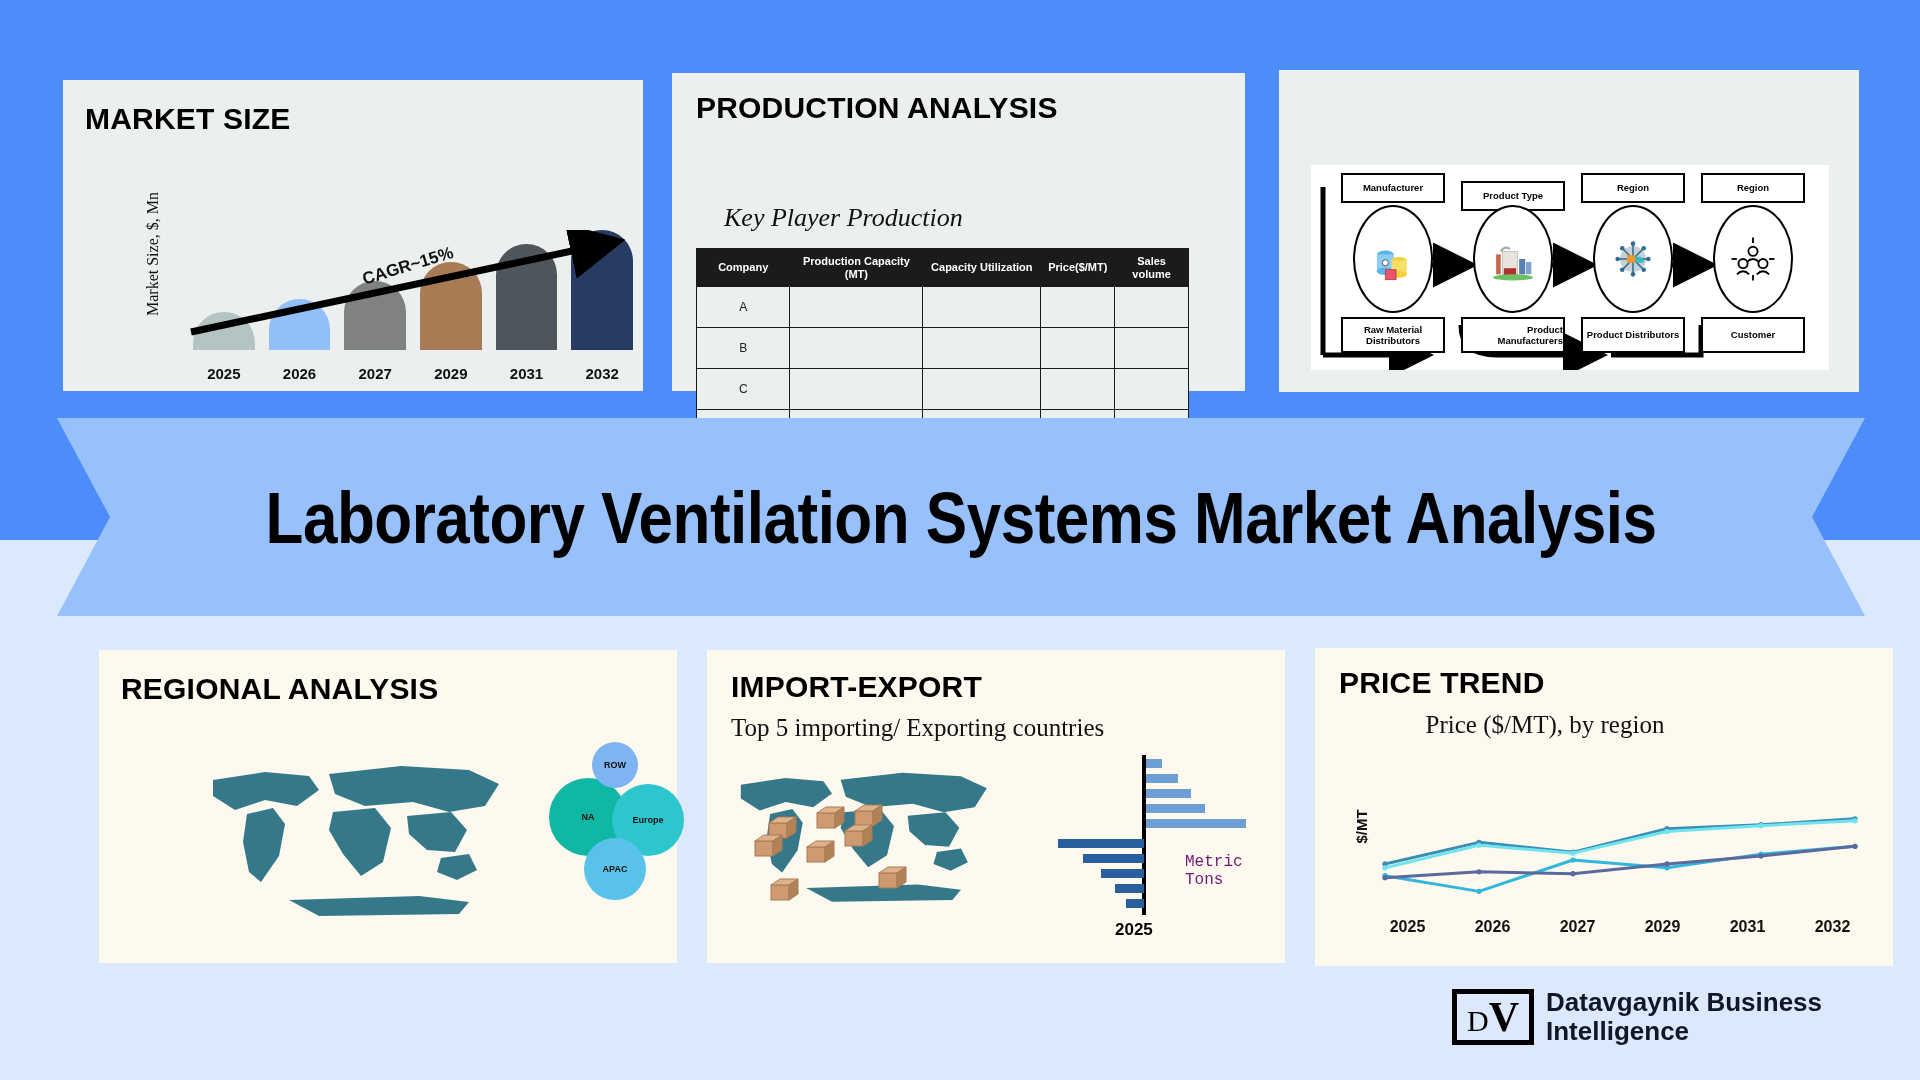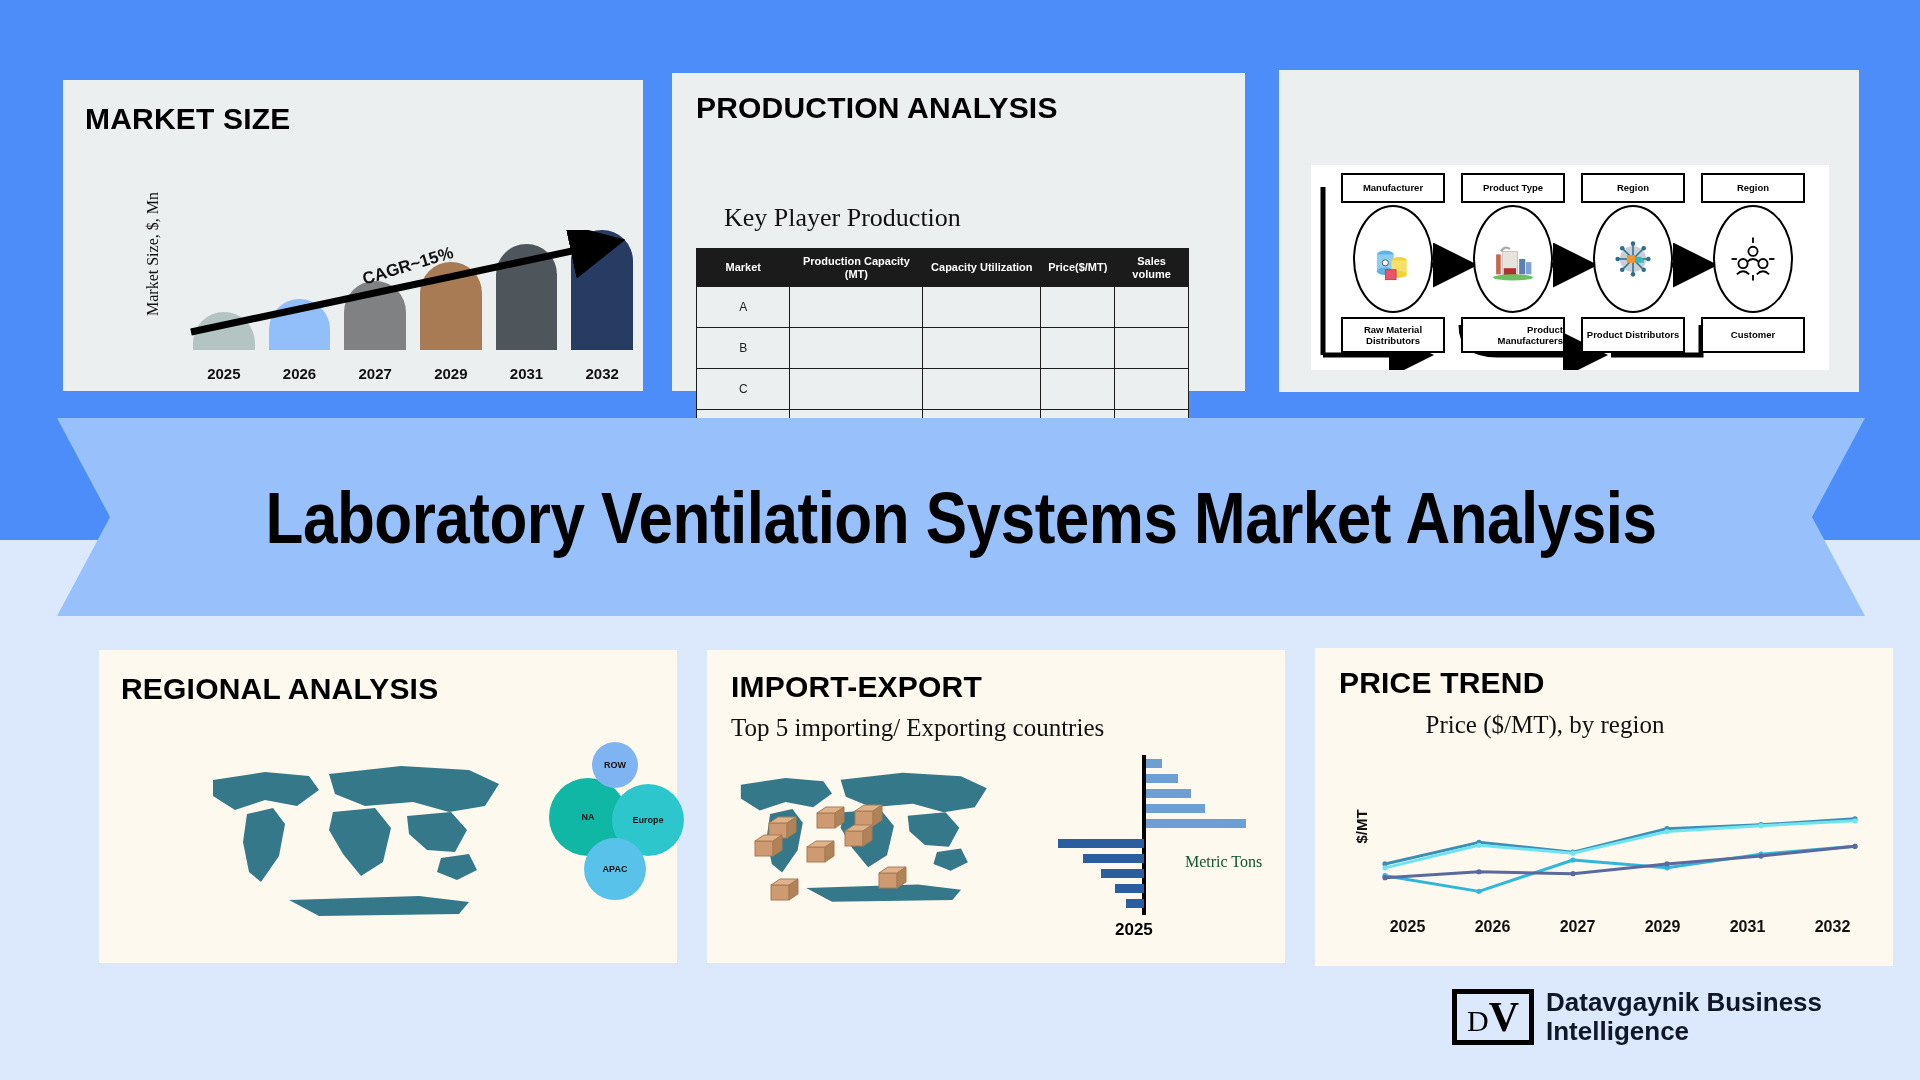--- a/index.html
+++ b/index.html
@@ -39,21 +39,21 @@
   .cagr-arrow{position:absolute;left:118px;top:150px;width:450px;height:110px;pointer-events:none;}
   .cagr-text{
     position:absolute;left:300px;top:190px;font-size:17px;font-weight:bold;
     color:#111;transform:rotate(-17deg);transform-origin:left center;
     font-family:"Liberation Sans",sans-serif;
   }
 
   
   #production{left:672px;top:73px;width:573px;height:318px;}
   #production .panel-title{position:absolute;left:24px;top:18px;font-size:30px;}
-  #production .panel-sub{position:absolute;left:52px;top:130px;font-size:26px;}
+  #production .panel-sub{position:absolute;left:52px;top:130px;font-size:26px;font-style:italic;}
   .prod-table{position:absolute;left:24px;top:175px;width:493px;border-collapse:collapse;}
   .prod-table th{
     background:#1b1b1b;color:#fff;font-size:11px;font-weight:bold;
     padding:6px 3px;border:1px solid #1b1b1b;line-height:1.15;text-align:center;
   }
   .prod-table td{
     border:1px solid #1b1b1b;height:38px;background:#eceff0;
     font-size:12px;color:#222;text-align:center;
   }
 
@@ -99,22 +99,22 @@
 
   
   #importexport{left:682px;top:650px;width:578px;height:313px;}
   #importexport .panel-title{position:absolute;left:24px;top:20px;font-size:30px;}
   #importexport .panel-sub{position:absolute;left:24px;top:64px;font-size:25px;}
   .ie-map{position:absolute;left:20px;top:115px;width:310px;height:170px;}
   .tornado{position:absolute;left:350px;top:105px;width:210px;height:185px;}
   .tor-axis{position:absolute;left:85px;top:0;width:4px;height:160px;background:#000;}
   .tor-bar{position:absolute;height:9px;}
   .tor-label{
-    position:absolute;left:128px;top:98px;font-family:Liberation Serif, serif;
-    font-size:16px;color:#14532d;
+    position:absolute;left:128px;top:98px;font-family:Liberation Mono, monospace;
+    font-size:16px;color:#701a75;
   }
   .tor-year{
     position:absolute;left:58px;top:165px;font-size:17px;font-weight:bold;color:#000;
   }
 
   
   #pricetrend{left:1290px;top:648px;width:578px;height:318px;}
   #pricetrend .panel-title{position:absolute;left:24px;top:18px;font-size:30px;}
   #pricetrend .panel-sub{
     position:absolute;left:80px;top:62px;width:300px;font-size:25px;text-align:center;line-height:1.2;
@@ -174,21 +174,21 @@
   </svg>
   <div class="cagr-text">CAGR~15%</div>
 </div>
 
 <div class="panel panel-light" id="production">
   <div class="panel-title">PRODUCTION ANALYSIS</div>
   <div class="panel-sub">Key Player Production</div>
   <table class="prod-table">
     <thead>
         <tr id="prod-head">
-          <th style="width: 19%;">Market</th>
+          <th style="width: 19%;">Company</th>
           <th style="width: 27%;">Production Capacity (MT)</th>
           <th style="width: 24%;">Capacity Utilization</th>
           <th style="width: 15%;">Price($/MT)</th>
           <th style="width: 15%;">Sales volume</th>
         </tr>
       </thead>
     <tbody id="prod-body">
         <tr>
           <td>A</td>
           <td></td>
@@ -231,21 +231,21 @@
         </defs>
       <line x1="120" y1="100" x2="152" y2="100" stroke="#000" stroke-width="5" marker-end="url(#ea)"></line>
       <line x1="240" y1="100" x2="272" y2="100" stroke="#000" stroke-width="5" marker-end="url(#ea)"></line>
       <line x1="360" y1="100" x2="392" y2="100" stroke="#000" stroke-width="5" marker-end="url(#ea)"></line>
       <path d="M12,22 L12,190" stroke="#000" stroke-width="5" fill="none"></path>
       <path d="M12,190 L108,190" stroke="#000" stroke-width="5" fill="none" marker-end="url(#ea)"></path>
       <path d="M150,160 Q150,190 186,190 L282,190" stroke="#000" stroke-width="5" fill="none" marker-end="url(#ea)"></path>
       <path d="M390,160 L390,190 L300,190" stroke="#000" stroke-width="5" fill="none"></path>
     </svg>
   <div class="eco-box" style="left: 30px; top: 8px; width: 100px; height: 26px;">Manufacturer</div>
-      <div class="eco-box" style="left: 150px; top: 8px; width: 100px; height: 26px;">Product Type</div>
+      <div class="eco-box" style="left: 150px; top: 16px; width: 100px; height: 26px;">Product Type</div>
       <div class="eco-box" style="left: 270px; top: 8px; width: 100px; height: 26px;">Region</div>
       <div class="eco-box" style="left: 390px; top: 8px; width: 100px; height: 26px;">Region</div>
       <div class="eco-box" style="left: 30px; top: 152px; width: 100px; height: 32px;">Raw Material Distributors</div>
       <div class="eco-box" style="left: 150px; top: 152px; width: 100px; height: 32px; text-align: right;">Product Manufacturers</div>
       <div class="eco-box" style="left: 270px; top: 152px; width: 100px; height: 32px;">Product Distributors</div>
       <div class="eco-box" style="left: 390px; top: 152px; width: 100px; height: 32px;">Customer</div>
       <div class="eco-circle" style="left: 42px; top: 40px; width: 76px; height: 104px;">
         <svg viewBox="0 0 60 60" width="46" height="46">
           <ellipse cx="20" cy="24" rx="11" ry="5" fill="#5ab4e8"></ellipse>
           <rect x="9" y="24" width="22" height="22" fill="#8ccdf2"></rect>

